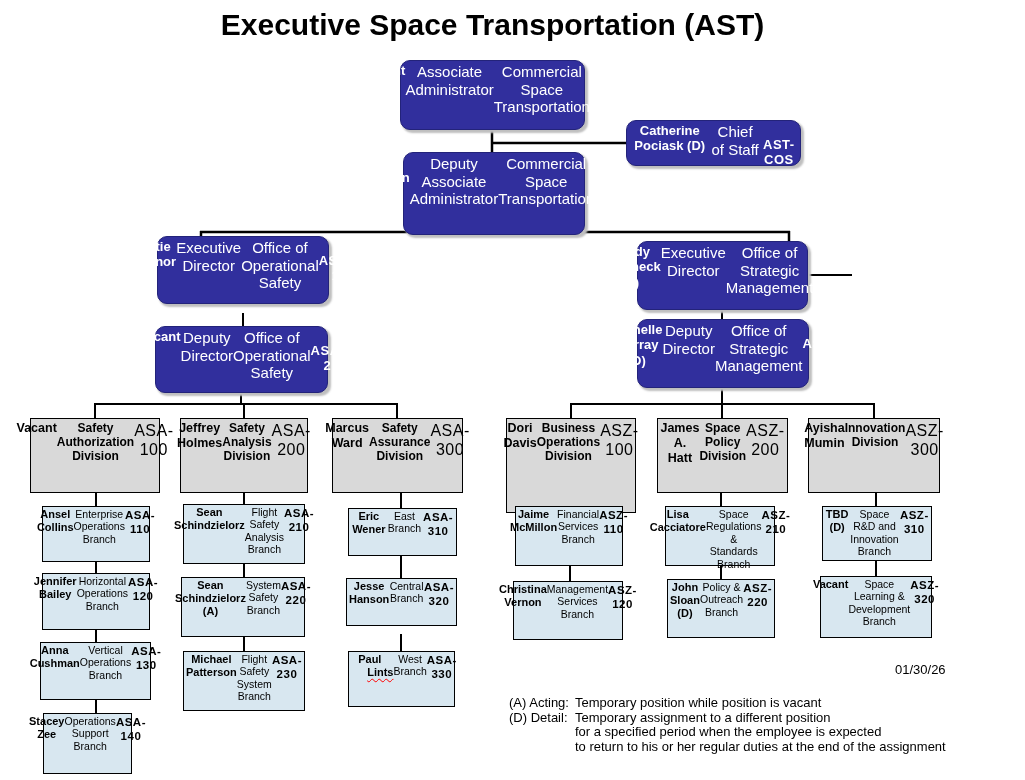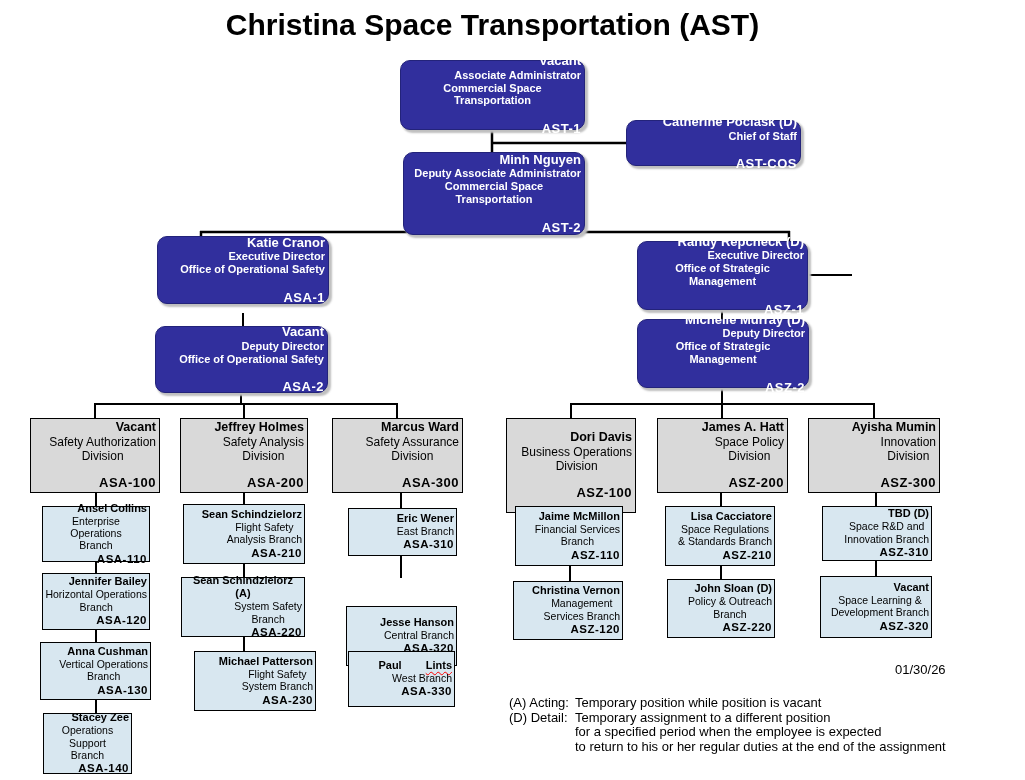--- a/index.html
+++ b/index.html
@@ -6,38 +6,38 @@
   #canvas{
     position:relative;width:1025px;height:780px;background:#ffffff;
     font-family:"Liberation Sans","DejaVu Sans",sans-serif;overflow:hidden;
   }
   #page-title{
     position:absolute;top:8px;left:0;width:985px;text-align:center;
     font-size:30px;font-weight:bold;color:#000;letter-spacing:0px;
   }
   svg.connectors{position:absolute;left:0;top:0;}
   .node{
-    position:absolute;display:flex;flex-direction:column;justify-content:center;
-    align-items:flex-end;text-align:center;box-sizing:border-box;line-height:1.18;
+    position:absolute;display:flex;flex-direction:row;justify-content:center;
+    align-items:flex-start;text-align:center;box-sizing:border-box;line-height:1.18;
   }
   .exec{
     background:var(--exec-bg,#312F9D);color:#fff;border-radius:10px;
     border:1px solid #23237a;box-shadow:2.5px 2.5px 2px #bfbfbf;
     padding:2px 3px;
   }
   .exec .n{font-size:13px;font-weight:bold;}
-  .exec .t{font-size:11px;font-weight:bold;}
+  .exec .t{font-size:15px;}
   .exec .c{font-size:13px;font-weight:bold;margin-top:14px;letter-spacing:.5px;}
   .division{
     background:var(--division-bg,#D9D9D9);color:#000;border:1.5px solid #000;
     padding:2px 3px;
   }
   .division .n{font-size:12.5px;font-weight:bold;}
-  .division .d{font-size:12px;white-space:pre-line;}
-  .division .c{font-size:13px;font-weight:bold;margin-top:12px;letter-spacing:.5px;}
+  .division .d{font-size:12px;white-space:pre-line;font-weight:bold;}
+  .division .c{font-size:16px;font-weight:normal;margin-top:1px;letter-spacing:.5px;}
   .branch{
     background:var(--branch-bg,#D8E7F0);color:#000;border:1.5px solid #000;
     padding:1px 2px;
   }
   .branch .n{font-size:11px;font-weight:bold;}
   .branch .d{font-size:10.5px;white-space:pre-line;}
   .branch .c{font-size:11.5px;font-weight:bold;margin-top:1px;letter-spacing:.5px;}
   .squiggle{
     text-decoration-line:underline;text-decoration-style:wavy;
     text-decoration-color:var(--squiggle,#FF0000);text-decoration-thickness:1px;
@@ -49,21 +49,21 @@
     position:absolute;left:509px;top:696px;display:grid;
     grid-template-columns:66px auto;column-gap:0;row-gap:0;
     font-size:13px;line-height:14.6px;color:#000;
   }
 </style>
 </head>
 <body>
 
 <div id="canvas">
 
-  <div id="page-title">Christina Space Transportation (AST)</div>
+  <div id="page-title">Executive Space Transportation (AST)</div>
 
   <svg class="connectors" width="1025" height="780" viewBox="0 0 1025 780">
     <g stroke="#000000" stroke-width="2.5" fill="none">
       <line x1="492" y1="130" x2="492" y2="152"></line>
       <line x1="492" y1="143" x2="626" y2="143"></line>
       <line x1="494" y1="222" x2="494" y2="233"></line>
       <line x1="200" y1="232" x2="790" y2="232"></line>
       <line x1="201" y1="231" x2="201" y2="245"></line>
       <line x1="789" y1="231" x2="789" y2="241"></line>
     </g>
@@ -226,34 +226,34 @@
     <div class="c">ASA-210</div>
   </div>
 
   <div class="node branch" style="left:181px;top:577px;width:124px;height:60px">
     <div class="n">Sean Schindzielorz (A)</div>
     <div class="d">System Safety
 Branch</div>
     <div class="c">ASA-220</div>
   </div>
 
-  <div class="node branch" style="left:194px;top:651px;width:122px;height:60px">
+  <div class="node branch" style="left:183px;top:651px;width:122px;height:60px">
     <div class="n">Michael Patterson</div>
     <div class="d">Flight Safety
 System Branch</div>
     <div class="c">ASA-230</div>
   </div>
 
   <div class="node branch" style="left:348px;top:508px;width:109px;height:48px">
     <div class="n">Eric Wener</div>
     <div class="d">East Branch</div>
     <div class="c">ASA-310</div>
   </div>
 
-  <div class="node branch" style="left:346px;top:606px;width:111px;height:60px">
+  <div class="node branch" style="left:346px;top:578px;width:111px;height:48px">
     <div class="n">Jesse Hanson</div>
     <div class="d">Central Branch</div>
     <div class="c">ASA-320</div>
   </div>
 
   <div class="node branch" style="left:348px;top:651px;width:107px;height:56px">
     <div class="n"><span>Paul</span> <span class="squiggle">Lints</span></div>
     <div class="d">West Branch</div>
     <div class="c">ASA-330</div>
   </div>

